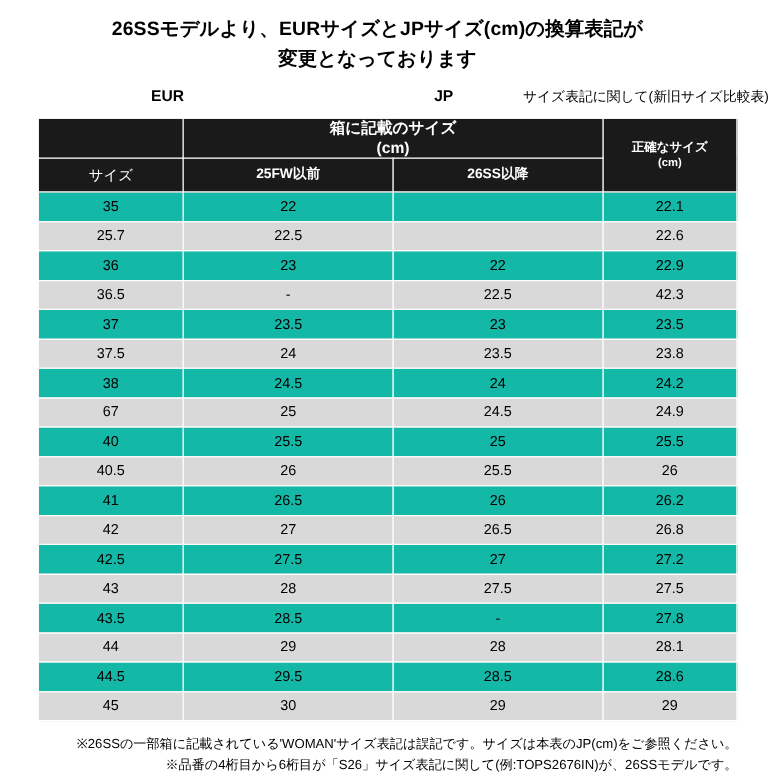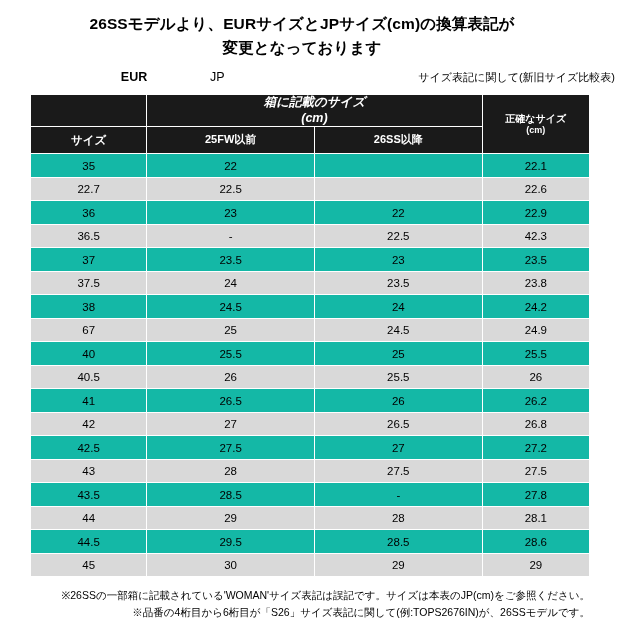--- a/index.html
+++ b/index.html
@@ -44,21 +44,22 @@
     left: 58px;
     width: 152px;
     text-align: center;
     font-weight: bold;
     font-size: 12.5px;
   }
   .colheads .jp {
     position: absolute;
     left: 210px;
     width: 290px;
-    font-weight: normal;
+    text-align: center;
+    font-weight: bold;
     font-size: 12.5px;
   }
   .colheads .note {
     position: absolute;
     left: 400px;
     width: 215px;
     text-align: right;
     font-size: 11px;
     font-weight: normal;
     padding-right: 20px;
@@ -79,28 +80,27 @@
     font-size: 11.5px;
   }
   .hdr {
     background: #1a1a1a;
     color: #ffffff;
     font-weight: bold;
   }
   .hdr-eur-size {
     background: #1a1a1a;
     color: #ffffff;
-    font-weight: bold;
+    font-weight: normal;
     font-size: 10.5px;
   }
   .hdr .big {
     font-size: 12.5px;
     font-weight: bold;
     line-height: 1.25;
-    font-style: italic;
   }
   .hdr .small {
     font-size: 11px;
     font-weight: bold;
     line-height: 1.25;
   }
   .hdr-correct .l1 { font-size: 10px; line-height: 1.3; }
   .hdr-correct .l2 { font-size: 9px; line-height: 1.3; }
 
   tbody tr.row-light td { background: #14b8a6; }
@@ -183,21 +183,21 @@
       </tr>
     </thead>
     <tbody id="tbody">
         <tr class="row-light">
           <td class="cell-eur">35</td>
           <td class="">22</td>
           <td class=""></td>
           <td class="">22.1</td>
         </tr>
         <tr class="row-dark">
-          <td class="cell-eur">22.7</td>
+          <td class="cell-eur">25.7</td>
           <td class="">22.5</td>
           <td class=""></td>
           <td class="">22.6</td>
         </tr>
         <tr class="row-light">
           <td class="cell-eur">36</td>
           <td class="">23</td>
           <td class="">22</td>
           <td class="">22.9</td>
         </tr>

